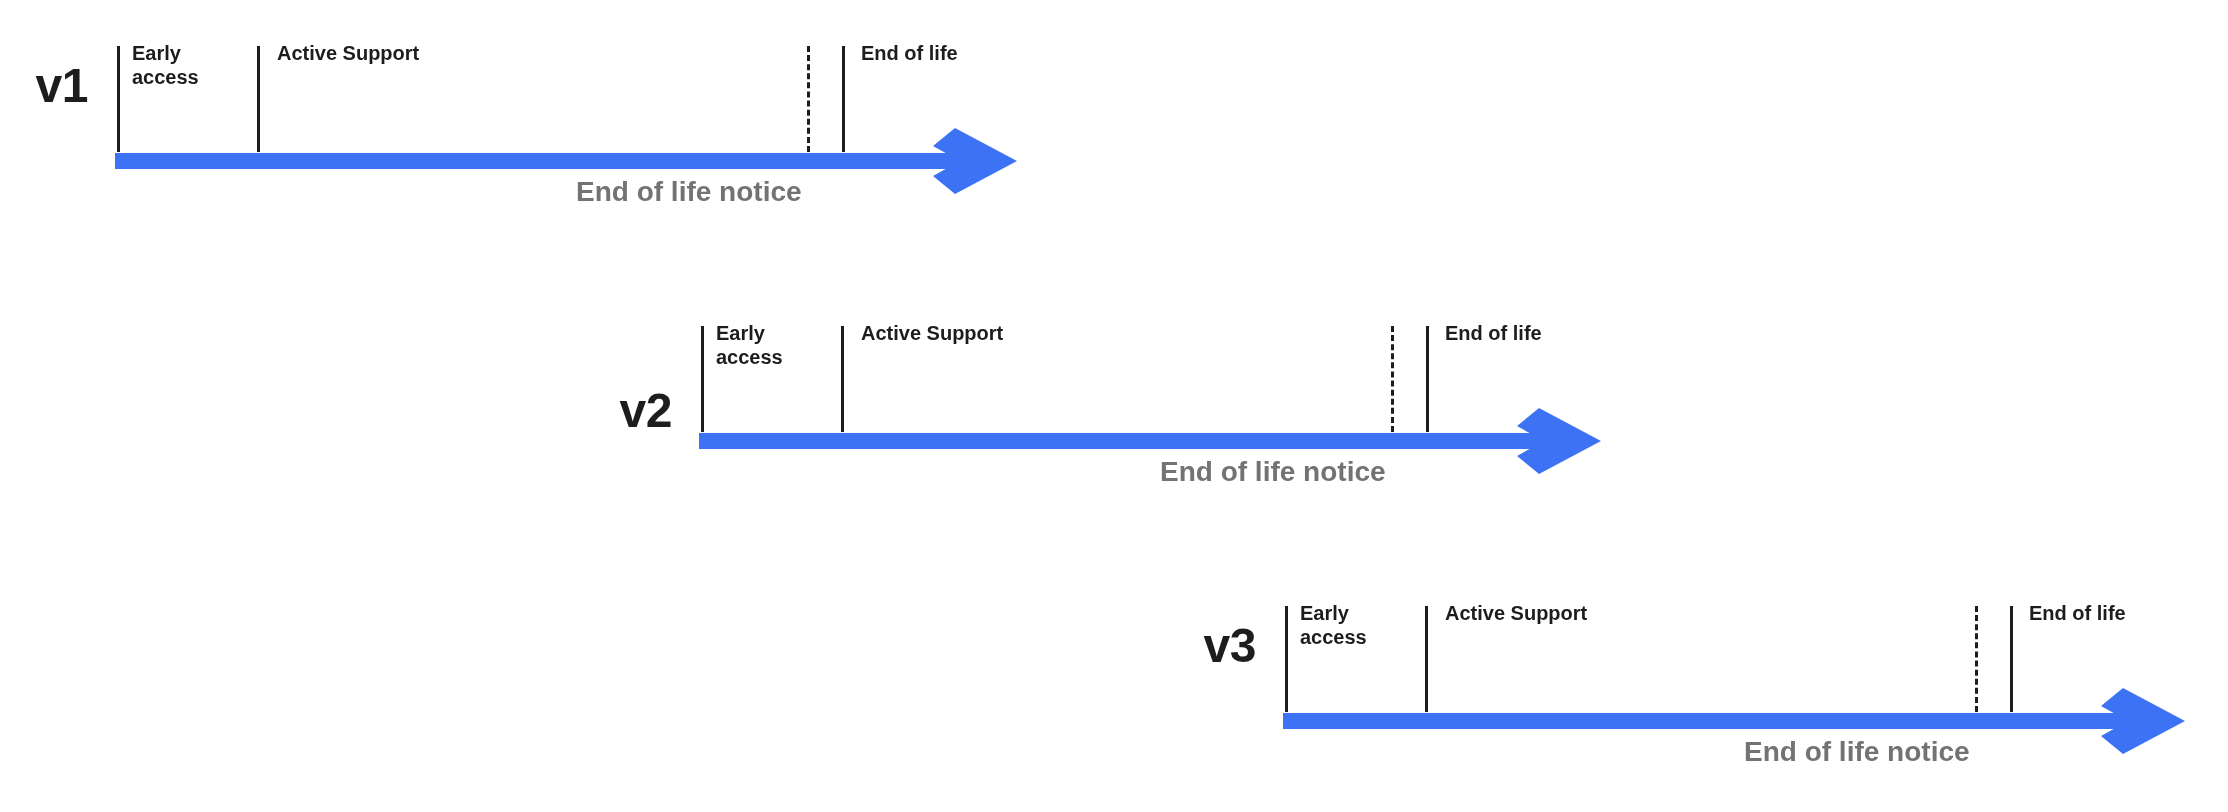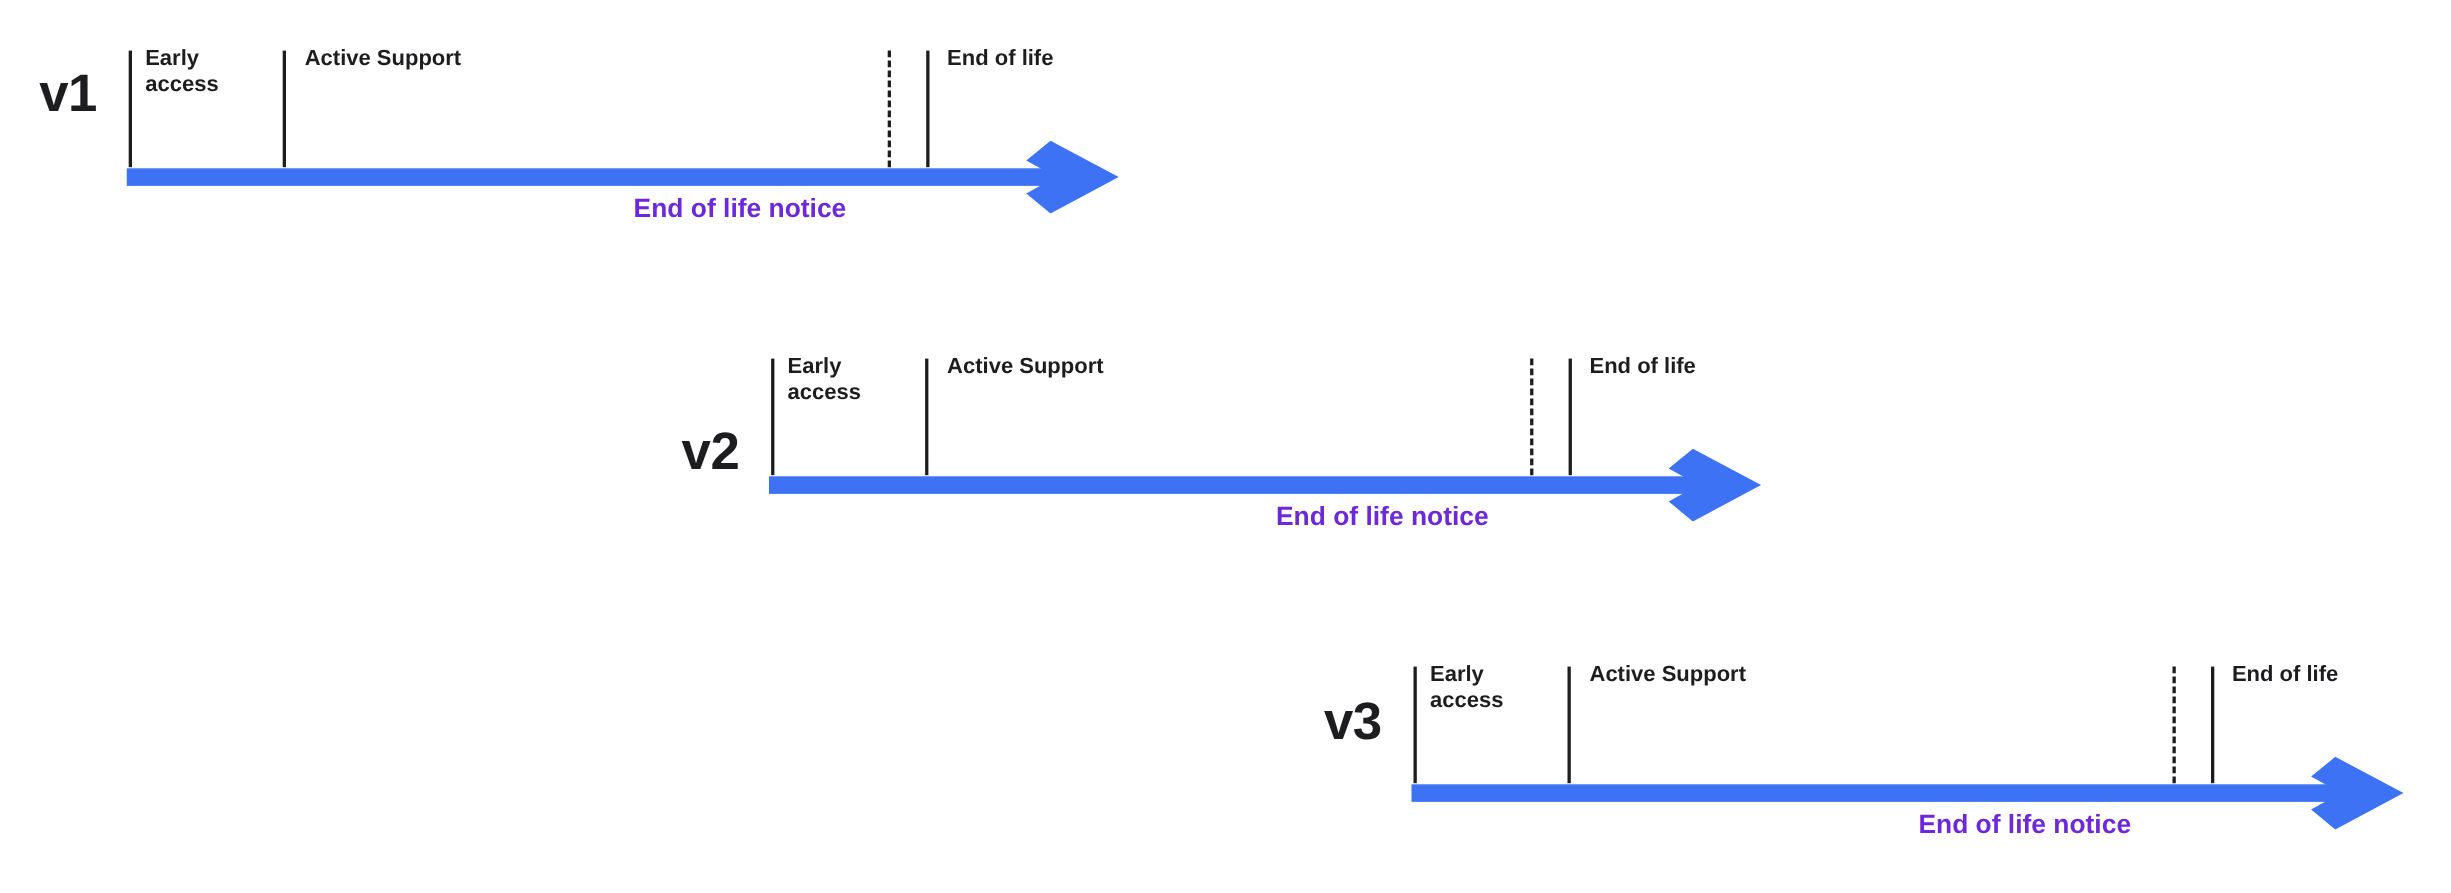--- a/index.html
+++ b/index.html
@@ -65,23 +65,23 @@
 
   
   .timeline-arrow {
     position: absolute;
     display: block;
   }
 
   
   .notice-label {
     position: absolute;
-    font-size: 24px;
+    font-size: 28px;
     font-weight: bold;
-    color: #6d28d9;
+    color: #737373;
     line-height: 1;
     white-space: nowrap;
     text-align: left;
   }
 </style>
 </head>
 <body>
 
 <div id="canvas">
 
@@ -124,21 +124,21 @@
     <svg class="timeline-arrow" style="left:699px; top:128px;" width="905" height="66" viewBox="0 0 905 66">
       <rect x="0" y="25" width="855" height="16" fill="#3D72F5"></rect>
       <path d="M 840 0 L 902 33 L 840 66 L 818 48 L 845 33 L 818 18 Z" fill="#3D72F5"></path>
     </svg>
 
     <div class="notice-label" style="left:1160px; top:178px;">End of life notice</div>
   </div>
 
   <div class="version-row" style="left:0px; top:560px;">
 
-    <div class="version-label" style="left:1168px; top:73px; width:88px;">v3</div>
+    <div class="version-label" style="left:1168px; top:62px; width:88px;">v3</div>
 
     <div class="divider" style="left:1285px; top:46px; height:106px;"></div>
     <div class="divider" style="left:1425px; top:46px; height:106px;"></div>
     <div class="divider dashed" style="left:1975px; top:46px; height:106px;"></div>
     <div class="divider" style="left:2010px; top:46px; height:106px;"></div>
 
     <div class="phase-label" style="left:1300px; top:42px; width:120px;">Early
 access</div>
     <div class="phase-label" style="left:1445px; top:42px;">Active Support</div>
     <div class="phase-label" style="left:2029px; top:42px;">End of life</div>

